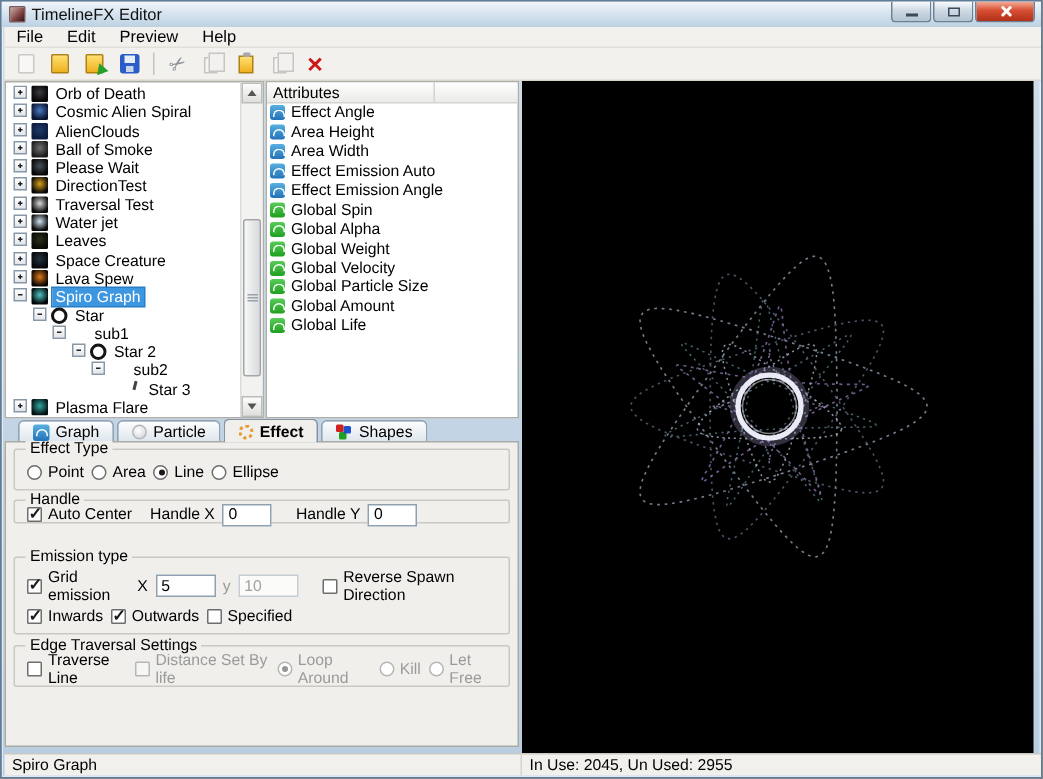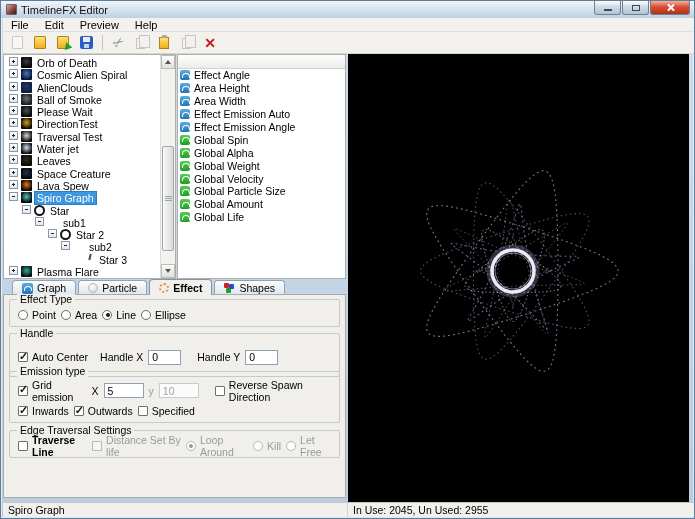--- a/index.html
+++ b/index.html
@@ -96,33 +96,33 @@
   .ti-shapes{width:5px;height:5px;border-radius:1px;background:#d02020;box-shadow:5px 1px 0 #2050d0,2px 5px 0 #20a020;margin:0 6px 6px 0;}
   
   .effect-panel{position:absolute;left:2px;top:293px;width:343px;height:204px;background:#f0efeb;
     border:1px solid #aaaaa6;}
   .group{position:absolute;left:5px;right:5px;border:1px solid #c9c9c4;border-radius:2px;}
   .glabel{position:absolute;top:-6px;left:7px;background:#f0efeb;padding:0 3px;font-size:10.5px;line-height:11px;}
   .grow{display:flex;align-items:center;gap:5px;padding:0 8px;height:100%;padding-top:4px;font-size:10.5px;}
   .gcol{display:flex;flex-direction:column;justify-content:space-evenly;height:100%;padding:4px 8px 2px;font-size:10.5px;}
   .gcol .r{display:flex;align-items:center;gap:5px;}
   .g-type{top:4px;height:28px;}
-  .g-handle{top:38px;height:44px;}
+  .g-handle{top:38px;height:16px;}
   .g-emission{top:76px;height:52px;}
   .g-edge{top:135px;height:28px;}
   .g-loop{top:169px;height:30px;}
   .opt{display:flex;align-items:center;gap:4px;}
   .cb{width:10px;height:10px;border:1px solid #6e6e6e;background:#fff;border-radius:1px;position:relative;flex:none;}
   .cb.on::after{content:"✓";position:absolute;left:0px;top:-3.5px;font-size:11px;font-weight:bold;color:#1a1a1a;}
   .cb.dis{border-color:#b6b6b6;background:#f6f6f4;}
   .rb{width:10px;height:10px;border:1px solid #6e6e6e;border-radius:50%;background:#fff;position:relative;flex:none;}
   .rb.on::after{content:"";position:absolute;left:2.4px;top:2.4px;width:4px;height:4px;border-radius:50%;background:#1a1a1a;}
   .rb.dis{border-color:#b6b6b6;} .rb.dis.on::after{background:#969696;}
   .lbl.dis, .opt .dis + span, span.dis{color:#9a9a9a;}
-  .bold{font-weight:bold;}
+  .bold{font-weight:normal;}
   .tinput{height:15px;border:1px solid #8fa0b0;background:#fff;font-size:10.5px;padding:0 3px;font-family:"Liberation Sans",sans-serif;color:#000;}
   .tinput.dis{color:#a2a2a2;border-color:#c4ccd4;background:#fbfbfa;}
   .w32{width:33px;} .w40{width:40px;} .w64{width:64px;}
   .gap6{width:6px;flex:none;} .gap2{width:2px;flex:none;}
   
   .statusbar{position:absolute;left:2px;top:501px;width:691px;height:15px;background:#f1f0ec;
     border-top:1px solid #c9c8c2;display:flex;font-size:10.5px;}
   .scell{padding:1px 5px 0;border-right:1px solid #d6d4ce;white-space:nowrap;overflow:hidden;}
   .scell.left{width:345px;} .scell.right{flex:1;border-right:none;}
 </style>
@@ -283,20 +283,21 @@
         </span>
       <span class="sb-thumb"></span>
       <span class="sb-dn">
           <span class="arr-dn"></span>
         </span>
     </div>
   </div>
 
   <div class="attrs">
     <div class="attrs-header">
+      <span class="ah-col1">Attributes</span>
       <span class="ah-col2"></span>
     </div>
     <div class="attr-rows">
         <div class="arow">
           <span class="aico" style="background: linear-gradient(rgb(88, 176, 224), rgb(34, 114, 184));"></span>
           <span>Effect Angle</span>
         </div>
         <div class="arow">
           <span class="aico" style="background: linear-gradient(rgb(88, 176, 224), rgb(34, 114, 184));"></span>
           <span>Area Height</span>

